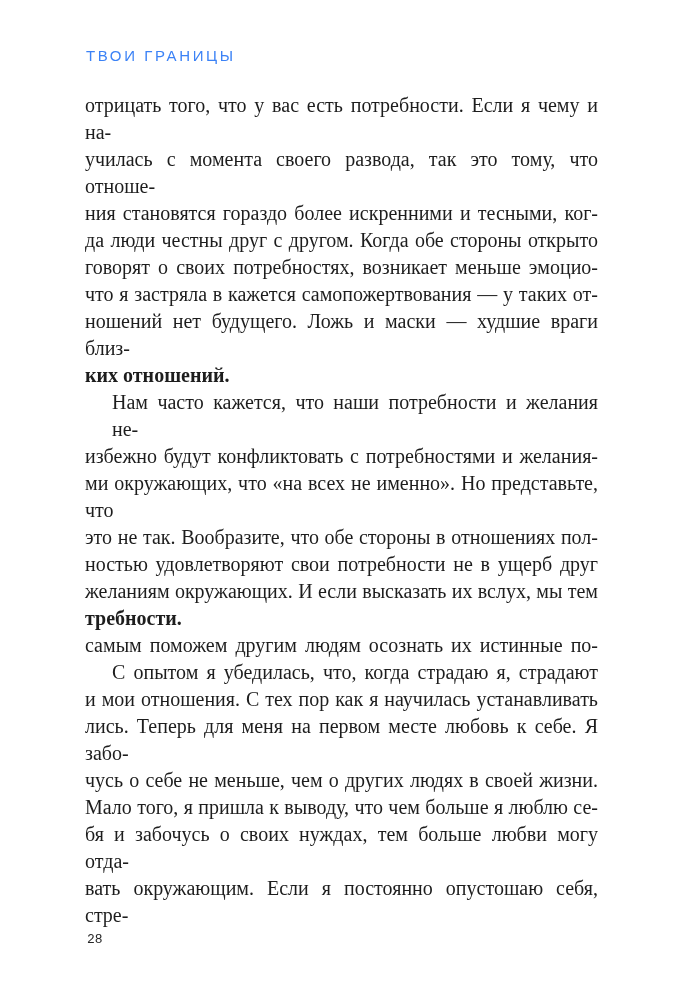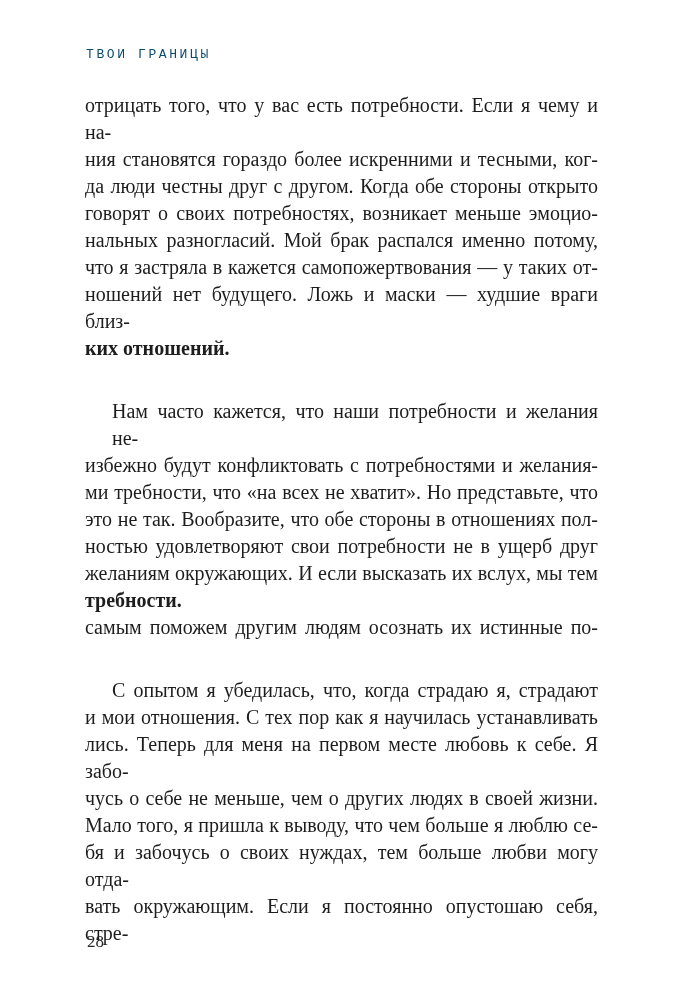--- a/index.html
+++ b/index.html
@@ -12,24 +12,24 @@
     width: 677px;
     height: 1001px;
     margin: 0 auto;
     background: #ffffff;
     overflow: hidden;
   }
   .running-header {
     position: absolute;
     top: 47px;
     left: 86px;
-    font-family: Liberation Mono, monospace;
-    font-size: 13px;
+    font-family: Liberation Sans, sans-serif;
+    font-size: 15px;
     letter-spacing: 2.6px;
-    color: #0c4a6e;
+    color: #3b82f6;
     text-transform: uppercase;
   }
   .body-text {
     position: absolute;
     top: 92px;
     left: 85px;
     width: 513px;
     font-family: "Liberation Serif", "DejaVu Serif", serif;
     font-size: 20px;
     line-height: 27px;
@@ -43,52 +43,51 @@
     text-align: justify;
     text-align-last: justify;
     white-space: normal;
   }
   .line.last-line {
     text-align-last: left;
     font-weight: bold;
   }
   .line.indented {
     padding-left: 27px;
-    margin-top: 36px;
   }
   .page-number {
     position: absolute;
     top: 932px;
     left: 87px;
-    font-family: Liberation Serif, serif;
-    font-size: 17px;
+    font-family: Liberation Mono, monospace;
+    font-size: 13px;
     color: #262626;
   }
 </style>
 </head>
 <body>
 
 <div class="page">
   <div class="running-header">ТВОИ ГРАНИЦЫ</div>
 
   <div class="body-text">
       <div class="paragraph">
         <div class="line">отрицать того, что у вас есть потребности. Если я чему и на-</div>
+        <div class="line">училась с момента своего развода, так это тому, что отноше-</div>
         <div class="line">ния становятся гораздо более искренними и тесными, ког-</div>
         <div class="line">да люди честны друг с другом. Когда обе стороны открыто</div>
         <div class="line">говорят о своих потребностях, возникает меньше эмоцио-</div>
-        <div class="line">нальных разногласий. Мой брак распался именно потому,</div>
         <div class="line">что я застряла в кажется самопожертвования — у таких от-</div>
         <div class="line">ношений нет будущего. Ложь и маски — худшие враги близ-</div>
         <div class="line last-line">ких отношений.</div>
       </div>
       <div class="paragraph">
         <div class="line indented">Нам часто кажется, что наши потребности и желания не-</div>
         <div class="line">избежно будут конфликтовать с потребностями и желания-</div>
-        <div class="line">ми требности, что «на всех не хватит». Но представьте, что</div>
+        <div class="line">ми окружающих, что «на всех не именно». Но представьте, что</div>
         <div class="line">это не так. Вообразите, что обе стороны в отношениях пол-</div>
         <div class="line">ностью удовлетворяют свои потребности не в ущерб друг</div>
         <div class="line">желаниям окружающих. И если высказать их вслух, мы тем</div>
         <div class="line last-line">требности.</div>
         <div class="line">самым поможем другим людям осознать их истинные по-</div>
       </div>
       <div class="paragraph">
         <div class="line indented">С опытом я убедилась, что, когда страдаю я, страдают</div>
         <div class="line">и мои отношения. С тех пор как я научилась устанавливать</div>
         <div class="line">лись. Теперь для меня на первом месте любовь к себе. Я забо-</div>

